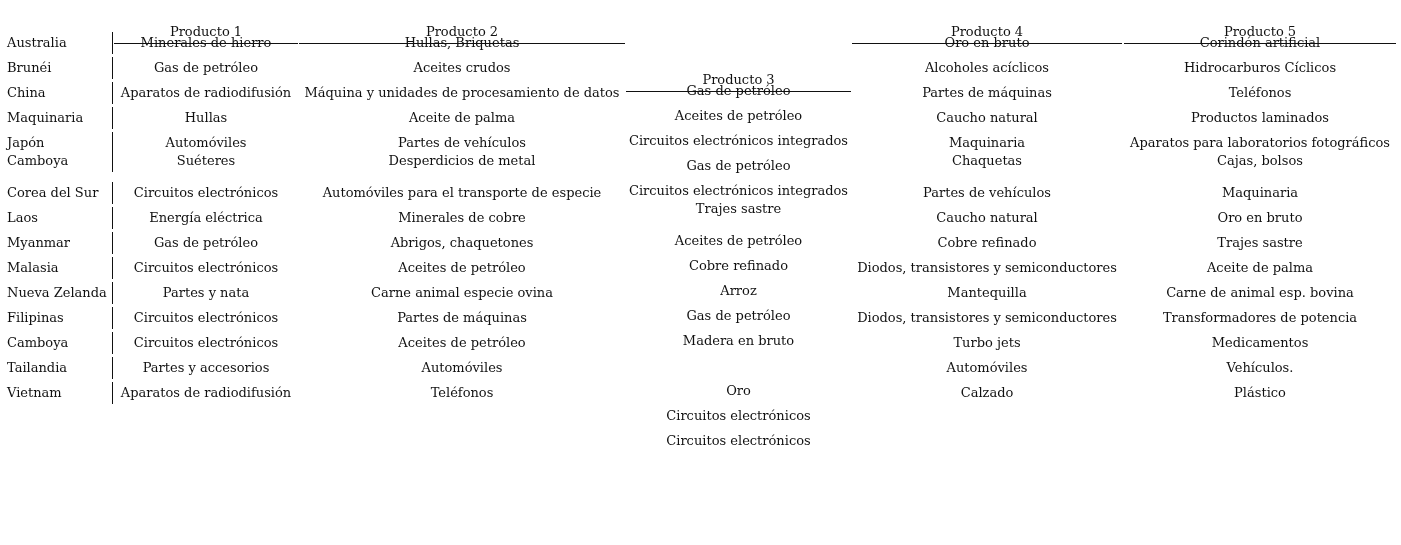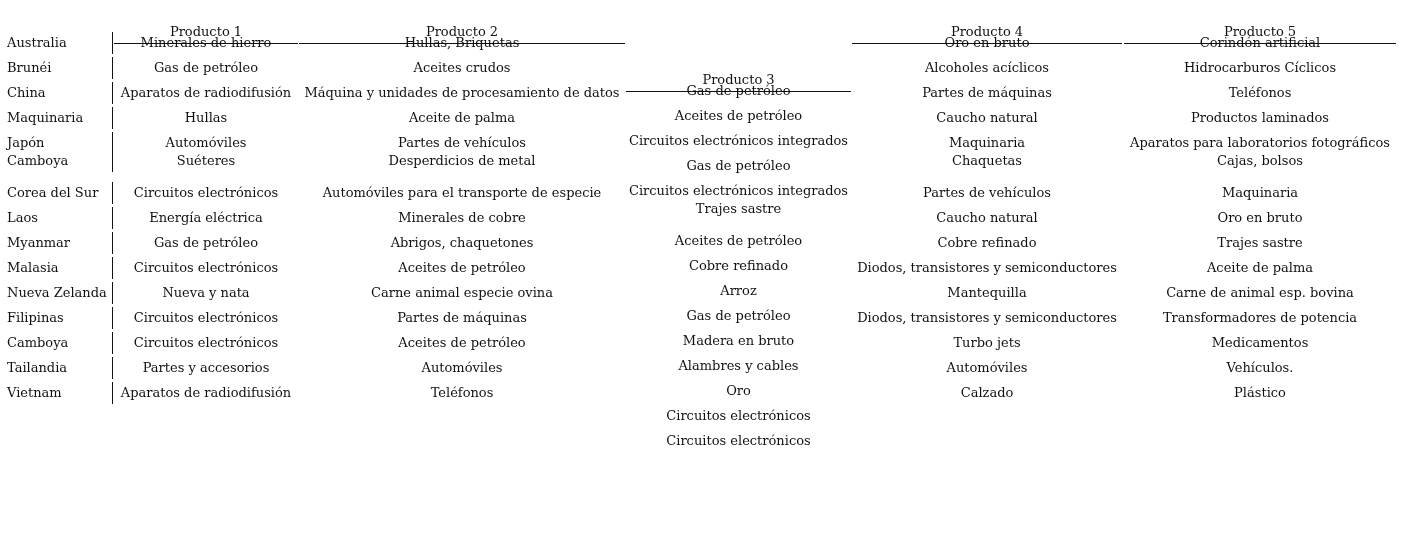--- a/index.html
+++ b/index.html
@@ -172,32 +172,31 @@
         <div class="divider"></div>
         <div class="cell c1">Circuitos electrónicos</div>
         <div class="cell c2">Aceites de petróleo</div>
         <div class="cell c3">Gas de petróleo</div>
         <div class="cell c4">Diodos, transistores y semiconductores</div>
         <div class="cell c5">Aceite de palma</div>
       </div>
       <div class="row" style="top: 280px;">
         <div class="country">Nueva Zelanda</div>
         <div class="divider"></div>
-        <div class="cell c1">Nueva y nata</div>
+        <div class="cell c1">Partes y nata</div>
         <div class="cell c2">Carne animal especie ovina</div>
         <div class="cell c3">Madera en bruto</div>
         <div class="cell c4">Mantequilla</div>
         <div class="cell c5">Carne de animal esp. bovina</div>
       </div>
       <div class="row" style="top: 305px;">
         <div class="country">Filipinas</div>
         <div class="divider"></div>
         <div class="cell c1">Circuitos electrónicos</div>
         <div class="cell c2">Partes de máquinas</div>
-        <div class="cell c3">Alambres y cables</div>
         <div class="cell c4">Diodos, transistores y semiconductores</div>
         <div class="cell c5">Transformadores de potencia</div>
       </div>
       <div class="row" style="top: 330px;">
         <div class="country">Camboya</div>
         <div class="divider"></div>
         <div class="cell c1">Circuitos electrónicos</div>
         <div class="cell c2">Aceites de petróleo</div>
         <div class="cell c3">Oro</div>
         <div class="cell c4">Turbo jets</div>

